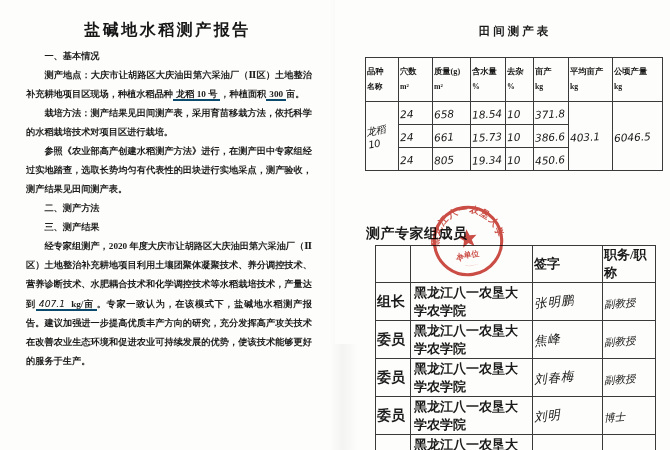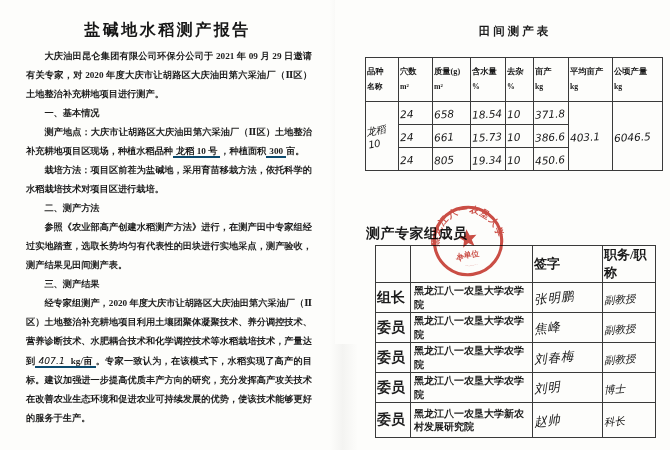--- a/index.html
+++ b/index.html
@@ -40,45 +40,44 @@
         font-size:10.5px; color:#181818; display:inline-block; transform:rotate(-3deg); }
   .hv.variety { transform:rotate(-10deg); font-size:10px; letter-spacing:-0.5px; }
 
   .expert-label { position:absolute; left:31px; top:225px; font-size:14px; font-weight:700; letter-spacing:0.5px; }
   .ex-table { position:absolute; left:40px; top:245px; }
   .ex-table thead tr { height:28px; }
   .ex-table tbody tr { height:30px; }
   .ex-table tbody tr.tall { height:35px; }
   .ex-table th { font-size:13px; font-weight:700; }
   .ex-table td.role { font-size:14px; font-weight:700; }
-  .ex-table td.org { font-size:10px; font-weight:700; line-height:1.35; padding:1px 3px; }
+  .ex-table td.org { font-size:13px; font-weight:700; line-height:1.35; padding:1px 3px; }
   .sig { font-family:"DejaVu Sans",sans-serif; font-style:italic; font-weight:400;
          font-size:12.5px; color:#131313; display:inline-block; transform:rotate(-6deg); letter-spacing:1px; }
   .ttl { font-family:"DejaVu Sans",sans-serif; font-style:italic; font-weight:400;
          font-size:10.5px; color:#131313; display:inline-block; transform:rotate(-4deg); }
 
   .stamp { position:absolute; left:96px; top:204px; width:74px; height:74px;
            transform:rotate(-8deg); opacity:0.88; mix-blend-mode:multiply; pointer-events:none; }
 </style>
 </head>
 <body>
 
 <div class="sheet">
 
   <section class="page page-left">
     <h1 class="doc-title">盐碱地水稻测产报告</h1>
     <div class="left-body" id="report-body">
-        <p><span>大庆油田昆仑集团有限公司环保分公司于 2021 年 09 月 29 日邀请有关专家，对 2020 年度大庆市让胡路区大庆油田第六采油厂（Ⅱ区）土地整治补充耕地项目进行测产。</span></p>
         <p><span>一、基本情况</span></p>
         <p><span>测产地点：大庆市让胡路区大庆油田第六采油厂（Ⅱ区）土地整治补充耕地项目区现场，种植水稻品种</span><span class="u ">龙稻 10 号</span><span>，种植面积</span><span class="u ">300</span><span>亩。</span></p>
-        <p><span>栽培方法：项目区前茬为盐碱地，采用育苗移栽方法，依托科学的水稻栽培技术对项目区进行栽培。</span></p>
+        <p><span>栽培方法：测产结果见田间测产表，采用育苗移栽方法，依托科学的水稻栽培技术对项目区进行栽培。</span></p>
+        <p><span>参照《农业部高产创建水稻测产方法》进行，在测产田中专家组经过实地踏查，选取长势均匀有代表性的田块进行实地采点，测产验收，测产结果见田间测产表。</span></p>
         <p><span>二、测产方法</span></p>
-        <p><span>参照《农业部高产创建水稻测产方法》进行，在测产田中专家组经过实地踏查，选取长势均匀有代表性的田块进行实地采点，测产验收，测产结果见田间测产表。</span></p>
         <p><span>三、测产结果</span></p>
-        <p><span>经专家组测产，2020 年度大庆市让胡路区大庆油田第六采油厂（Ⅱ区）土地整治补充耕地项目利用土壤团聚体凝聚技术、养分调控技术、营养诊断技术、水肥耦合技术和化学调控技术等水稻栽培技术，产量达到</span><span class="u hand">407.1</span><span class="u ">kg/亩</span><span>。专家一致认为，在该模式下，水稻实现了高产的目标。建议加强进一步提高优质丰产方向的研究，充分发挥高产攻关技术在改善农业生态环境和促进农业可持续发展的优势，使该技术能够更好的服务于生产。</span></p>
+        <p><span>经专家组测产，2020 年度大庆市让胡路区大庆油田第六采油厂（Ⅱ区）土地整治补充耕地项目利用土壤团聚体凝聚技术、养分调控技术、营养诊断技术、水肥耦合技术和化学调控技术等水稻栽培技术，产量达到</span><span class="u hand">407.1</span><span class="u ">kg/亩</span><span>。专家一致认为，在该模式下，盐碱地水稻测产报告。建议加强进一步提高优质丰产方向的研究，充分发挥高产攻关技术在改善农业生态环境和促进农业可持续发展的优势，使该技术能够更好的服务于生产。</span></p>
       </div>
   </section>
 
   <div class="divider"></div>
 
   <section class="page page-right">
     <h2 class="ft-title">田间测产表</h2>
 
     <table class="ft-table" id="field-table">
         <colgroup>

